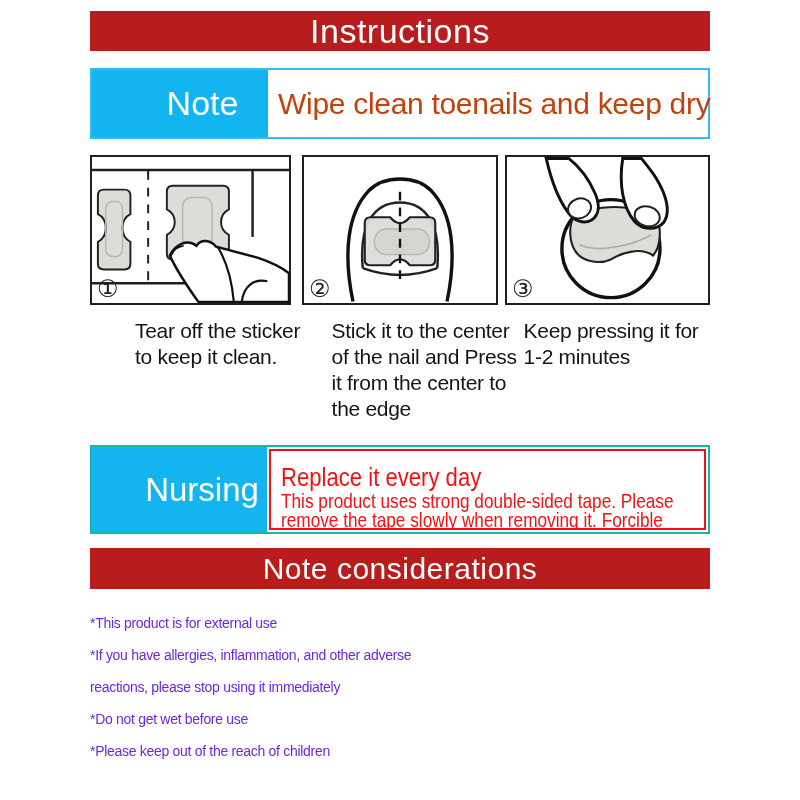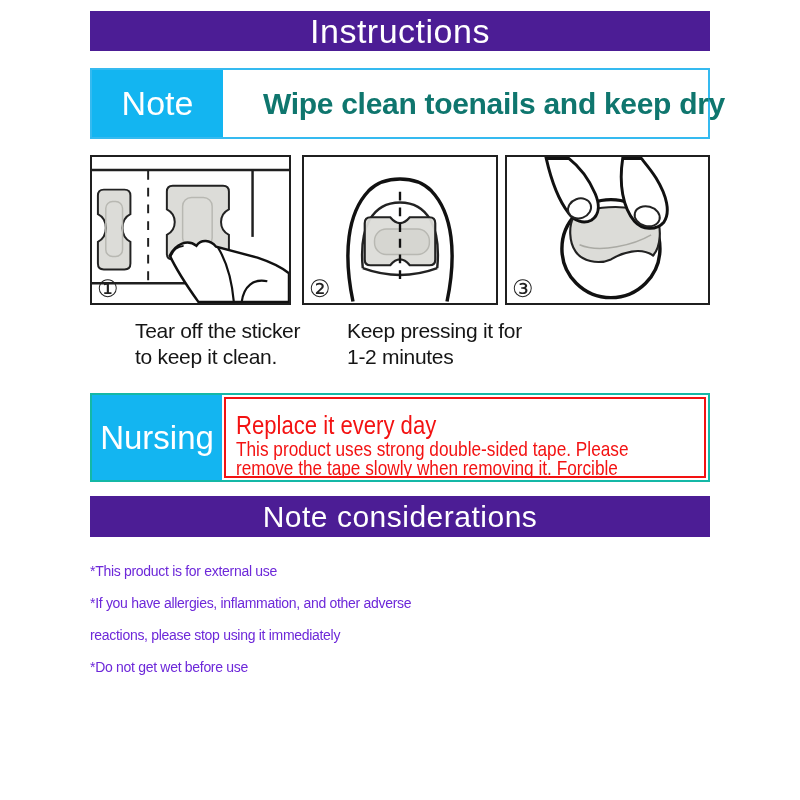--- a/index.html
+++ b/index.html
@@ -1,32 +1,32 @@
 <!DOCTYPE html>
 <html><head>
 <meta charset="utf-8">
 <style>
   html,body{margin:0;padding:0;background:#ffffff;}
   body{width:800px;height:800px;overflow:hidden;
        font-family:"Liberation Sans","DejaVu Sans",sans-serif;color:#1b1b1b;}
   .sheet{width:620px;margin:0 auto;padding-top:11px;}
 
   
-  .banner{background:#4c1d95;height:40px;display:flex;align-items:center;justify-content:center;}
+  .banner{background:#b91c1c;height:40px;display:flex;align-items:center;justify-content:center;}
   .banner-title{color:#ffffff;font-size:34px;letter-spacing:.5px;}
   .banner.small{height:41px;margin-top:14px;}
   .banner.small .banner-title{font-size:30px;}
 
   
   .note-row{margin-top:17px;height:71px;border:2px solid #35baf0;display:flex;box-sizing:border-box;}
   .blue-label{background:#13b5f1;display:flex;align-items:center;justify-content:center;
-              color:#fff;flex:0 0 131px;}
+              color:#fff;flex:0 0 131px;padding-left:45px;}
   .note-row .blue-label{font-size:34px;}
-  .note-text{flex:1;display:flex;align-items:center;padding-left:40px;
-             color:#0f766e;font-size:30px;font-weight:700;letter-spacing:-.3px;white-space:pre;}
+  .note-text{flex:1;display:flex;align-items:center;padding-left:10px;
+             color:#c2410c;font-size:30px;font-weight:400;letter-spacing:-.3px;white-space:pre;}
 
   
   .panels{margin-top:16px;display:flex;}
   .panel{height:150px;border:2px solid #1f1f1f;box-sizing:border-box;position:relative;background:#fff;}
   .panel.p1{width:201px;margin-right:11px;}
   .panel.p2{width:196px;margin-right:7px;}
   .panel.p3{width:205px;}
   .panel svg{display:block;width:100%;height:100%;}
   .step-num{position:absolute;left:5px;bottom:2px;font-family:"DejaVu Sans",sans-serif;
             font-size:24px;color:#222;line-height:1;background:transparent;}
@@ -107,20 +107,24 @@
         <path d="M118,0 C114,26 118,50 130,64 C138,73 152,74 160,65 C167,55 163,38 152,20 C147,12 141,5 137,0 Z" fill="#ffffff" stroke="#111" stroke-width="3"></path>
         <ellipse cx="143" cy="59" rx="13" ry="10" fill="#ffffff" stroke="#222" stroke-width="2" transform="rotate(15 143 59)"></ellipse>
       </svg>
       <span class="step-num">③</span>
     </div>
   </div>
 
   <div class="captions">
     <div class="caption c1">Tear off the sticker
 to keep it clean.</div>
+    <div class="caption c2">Stick it to the center
+of the nail and Press
+it from the center to
+the edge</div>
     <div class="caption c3">Keep pressing it for
 1-2 minutes</div>
   </div>
 
   <div class="nursing-row">
     <div class="blue-label">Nursing</div>
     <div class="nursing-red-box">
       <div class="nursing-title">Replace it every day</div>
       <div class="nursing-body">This product uses strong double-sided tape. Please
 remove the tape slowly when removing it. Forcible
@@ -130,15 +134,16 @@
 
   <div class="banner small">
     <div class="banner-title">Note considerations</div>
   </div>
 
   <div class="cons-list">
     <div class="cons-item">*This product is for external use</div>
     <div class="cons-item">*If you have allergies, inflammation, and other adverse
 reactions, please stop using it immediately</div>
     <div class="cons-item">*Do not get wet before use</div>
+    <div class="cons-item">*Please keep out of the reach of children</div>
   </div>
 
 </div>
 
 </body></html>

